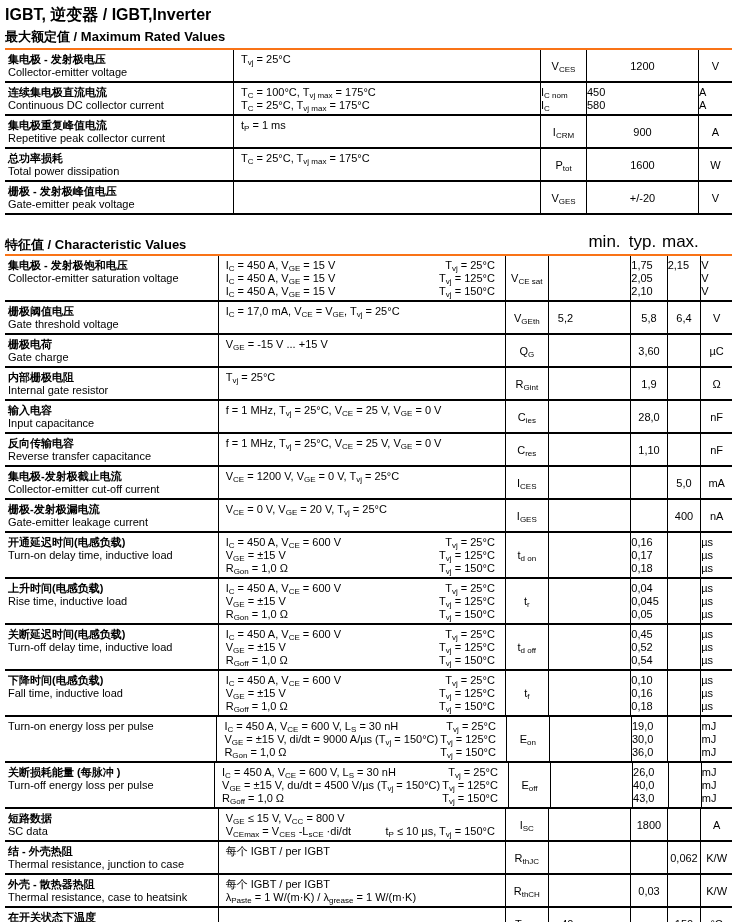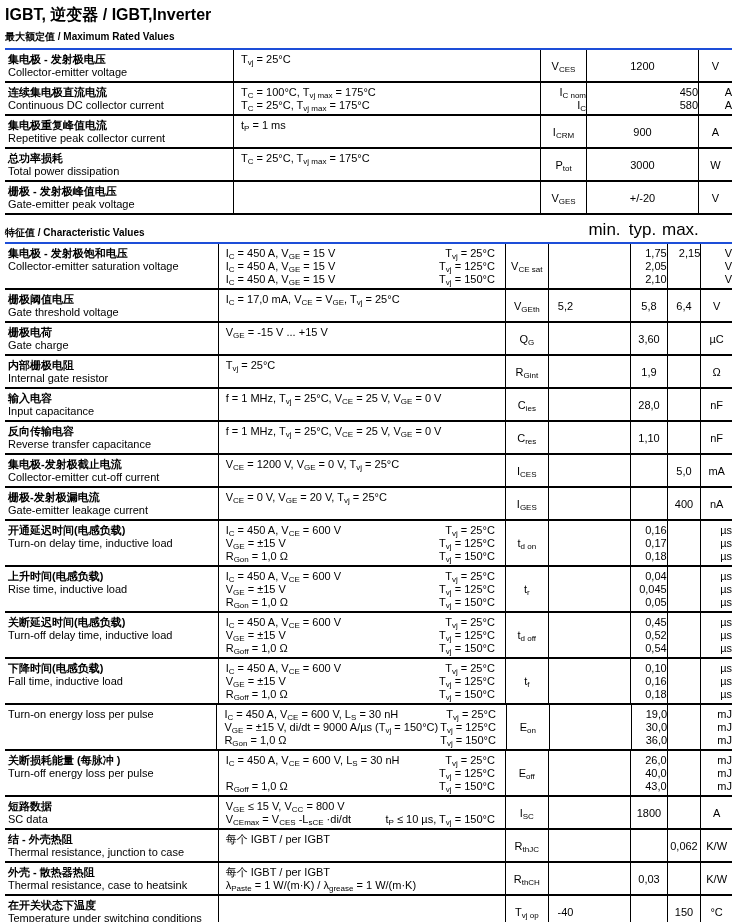--- a/index.html
+++ b/index.html
@@ -4,49 +4,49 @@
 <style>
   * { box-sizing: border-box; margin: 0; padding: 0; }
   html, body { background: #ffffff; }
   body {
     width: 732px; height: 922px; overflow: hidden;
     font-family: "Liberation Sans", "DejaVu Sans", sans-serif;
     color: #000; font-size: 11px; position: relative;
   }
   .page { padding: 6px 0 0 5px; width: 732px; }
   .page-title { font-size: 16px; line-height: 18px; font-weight: bold; margin-bottom: 5px; }
-  .section-title { font-size: 10px; line-height: 16px; font-weight: bold; margin-bottom: 3px; }
-
-  .table { width: 727px; border-top: 2px solid #1d4ed8; }
+  .section-title { font-size: 13px; line-height: 16px; font-weight: bold; margin-bottom: 3px; }
+
+  .table { width: 727px; border-top: 2px solid #f97316; }
   .t-row { display: flex; border-bottom: 2px solid #000; min-height: 33px; align-items: stretch; }
 
   .cell { }
   .c-name { width: 228px; padding: 3px 2px 2px 3px; }
   .zh { font-weight: bold; line-height: 13px; white-space: nowrap; }
   .en { line-height: 13px; white-space: nowrap; }
 
   .c-cond { width: 307px; border-left: 1px solid #000; padding: 3px 10px 2px 7px; }
   .cond-ln { display: flex; line-height: 13px; gap: 2px; }
   .cl { white-space: nowrap; }
   .cr { margin-left: auto; white-space: nowrap; text-align: right; }
 
   .c-sym  { width: 46px;  border-left: 1px solid #000; }
   .c-val  { width: 112px; border-left: 1px solid #000; }
   .c-min  { width: 37px;  border-left: 1px solid #000; }
   .c-typ  { width: 39px;  border-left: 1px solid #000; margin-left: 48px; }
   .c-max  { width: 36px;  border-left: 1px solid #000; }
   .c-unit { width: 34px;  border-left: 1px solid #000; }
 
-  .stack { padding-top: 3px; text-align: right; }
+  .stack { padding-top: 3px; text-align: left; }
   .stack .ln { line-height: 13px; }
   .center { display: flex; align-items: center; justify-content: center; text-align: center; }
 
   sub { font-size: 8px; vertical-align: -2px; line-height: 0; }
 
-  .char-header { position: relative; height: 20px; margin-top: 7px; width: 705px; }
+  .char-header { position: relative; height: 20px; margin-top: 19px; width: 705px; }
   .char-header .section-title { position: absolute; left: 0; bottom: 1px; margin: 0; }
   .colhead { position: absolute; bottom: 2px; text-align: center; font-size: 17px; }
   #h-min { left: 581px; width: 37px; }
   #h-typ { left: 618px; width: 39px; }
   #h-max { left: 657px; width: 36px; }
 </style>
 </head>
 <body>
 
 <div class="page">
@@ -127,21 +127,21 @@
         </div>
         <div class="cell c-cond">
           <div class="cond-ln">
             <span class="cl">T<sub>C</sub> = 25°C, T<sub>vj max</sub> = 175°C</span>
           </div>
         </div>
         <div class="cell c-sym center">
           <div class="ln">P<sub>tot</sub></div>
         </div>
         <div class="cell c-val center">
-          <div class="ln">3000</div>
+          <div class="ln">1600</div>
         </div>
         <div class="cell c-unit center">
           <div class="ln">W</div>
         </div>
       </div>
       <div class="t-row">
         <div class="cell c-name">
           <div class="zh">栅极 - 发射极峰值电压</div>
           <div class="en">Gate-emitter peak voltage</div>
         </div>
@@ -586,20 +586,21 @@
         <div class="cell c-name">
           <div class="zh">关断损耗能量 (每脉冲 )</div>
           <div class="en">Turn-off energy loss per pulse</div>
         </div>
         <div class="cell c-cond">
           <div class="cond-ln">
             <span class="cl">I<sub>C</sub> = 450 A, V<sub>CE</sub> = 600 V, L<sub>S</sub> = 30 nH</span>
             <span class="cr">T<sub>vj</sub> = 25°C</span>
           </div>
           <div class="cond-ln">
+            <span class="cl">V<sub>GE</sub> = ±15 V, du/dt = 4500 V/µs (T<sub>vj</sub> = 150°C)</span>
             <span class="cr">T<sub>vj</sub> = 125°C</span>
           </div>
           <div class="cond-ln">
             <span class="cl">R<sub>Goff</sub> = 1,0 Ω</span>
             <span class="cr">T<sub>vj</sub> = 150°C</span>
           </div>
         </div>
         <div class="cell c-sym center">
           <div class="ln">E<sub>off</sub></div>
         </div>

